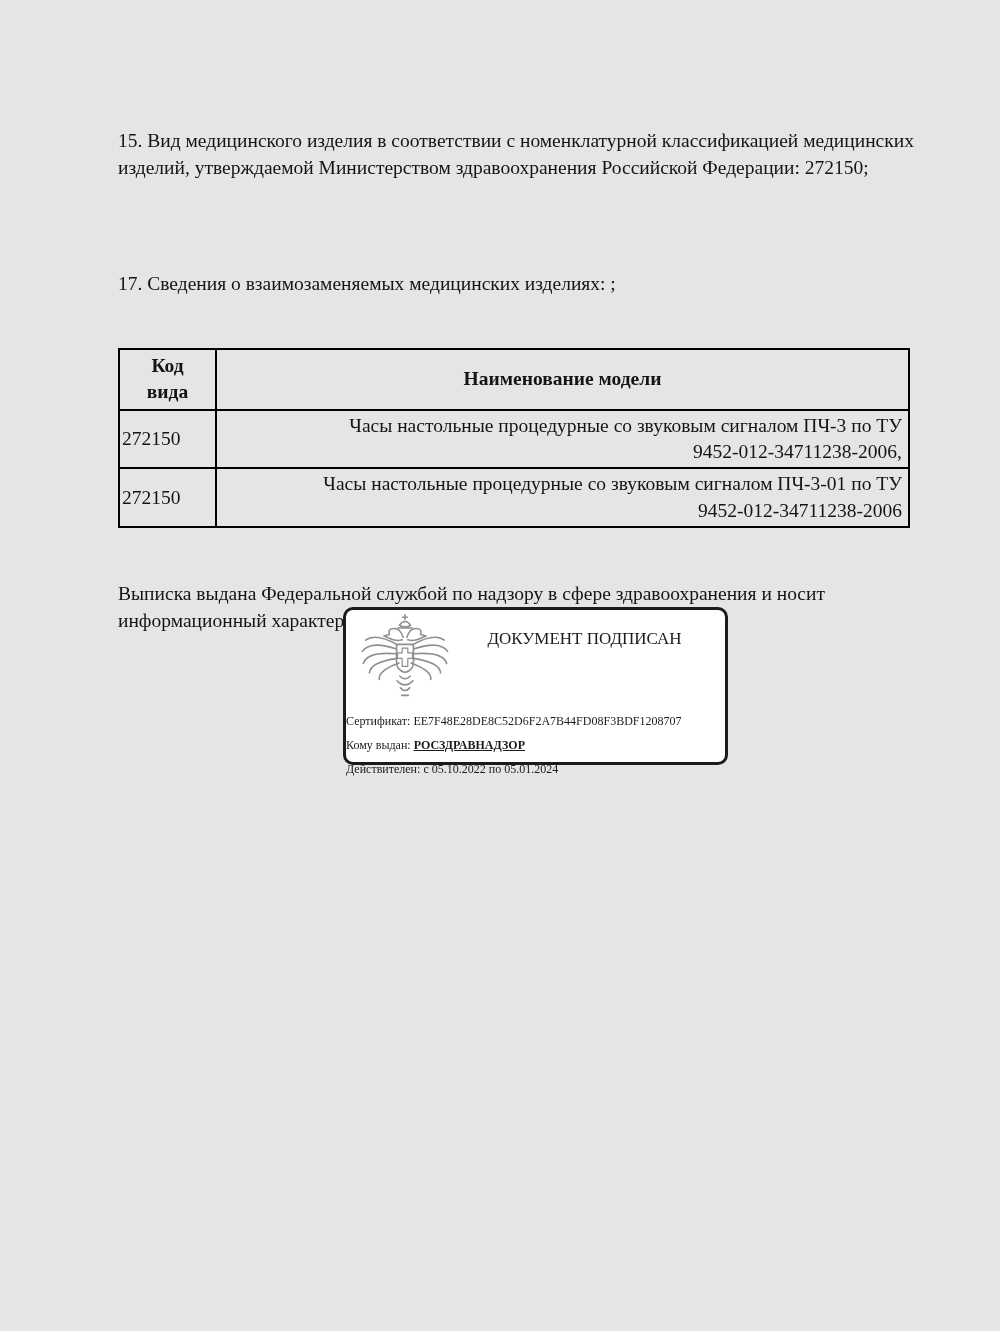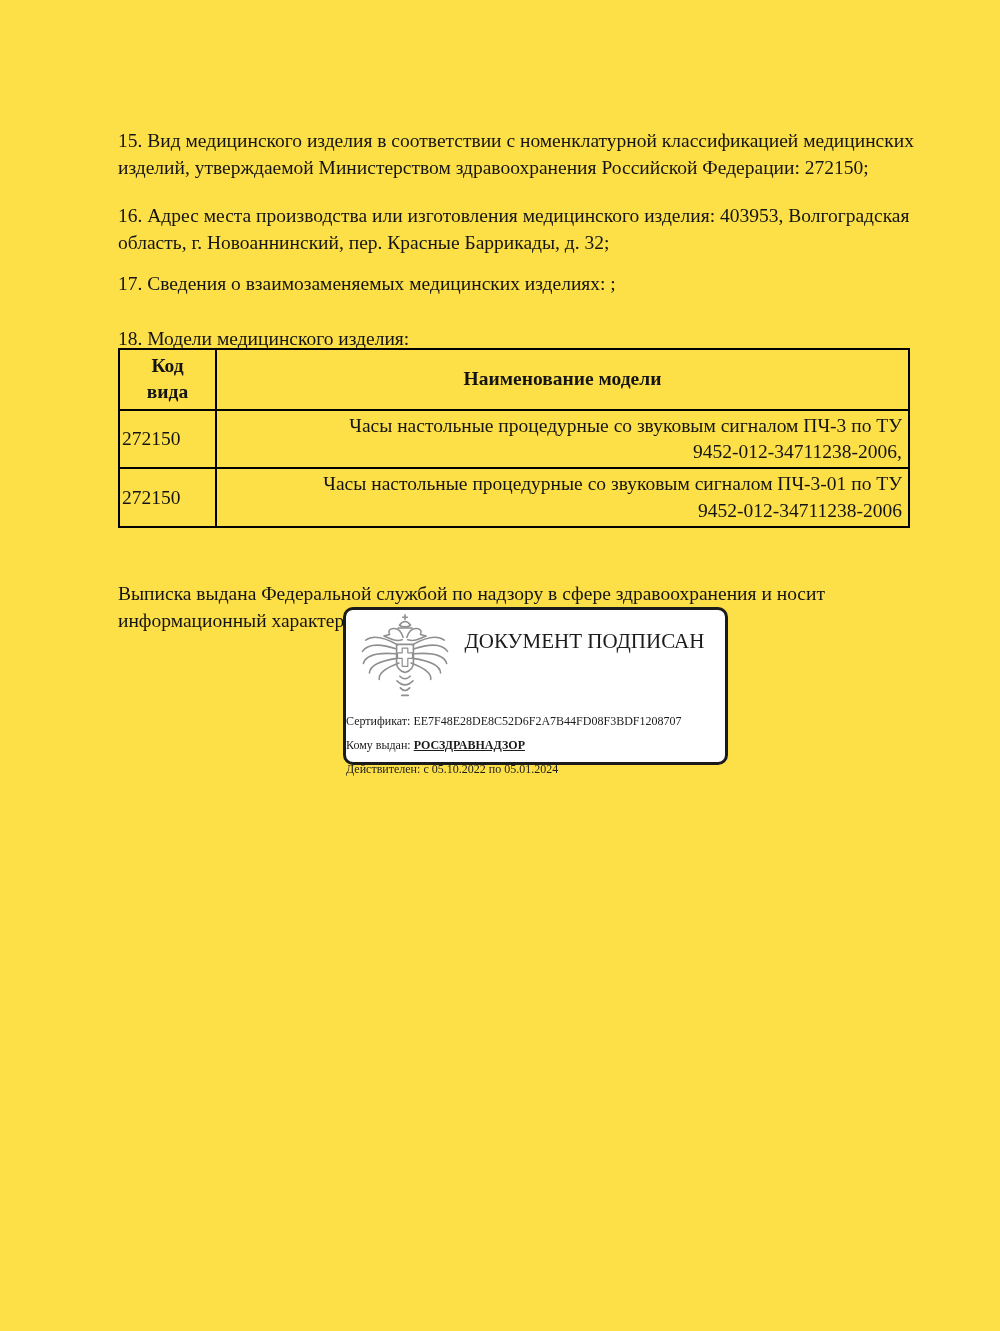--- a/index.html
+++ b/index.html
@@ -1,20 +1,20 @@
 <!DOCTYPE html>
 <html><head>
 <meta charset="utf-8">
 <style>
   html, body { margin: 0; padding: 0; background: #ffffff; }
   .page {
     position: relative;
     width: 1000px;
     height: 1331px;
-    background: #fde047;
+    background: #e5e5e5;
     font-family: "Liberation Serif", serif;
     color: #141414;
     overflow: hidden;
   }
   .para {
     position: absolute;
     left: 118px;
     width: 852px;
     font-size: 19.5px;
     line-height: 1.42;
@@ -84,21 +84,21 @@
     padding: 3px 8px 0 12px;
   }
   .emblem {
     width: 94px;
     height: 88px;
     flex: none;
   }
   .stamp-title {
     flex: 1;
     text-align: center;
-    font-size: 21px;
+    font-size: 17px;
     line-height: 1.28;
     margin-top: 15px;
     color: #1b1b1b;
   }
   .stamp-lines {
     padding: 2px 8px 0 0;
     font-size: 12px;
     color: #1b1b1b;
     margin-top: 11px;
   }
@@ -109,23 +109,21 @@
   }
   .stamp-line .val { }
   .stamp-line .val-bold { font-weight: bold; text-decoration: underline; }
 </style>
 </head>
 <body>
 
 <div class="page">
 
   <p class="para" id="p15">15. Вид медицинского изделия в соответствии с номенклатурной классификацией медицинских изделий, утверждаемой Министерством здравоохранения Российской Федерации: 272150;</p>
-  <p class="para" id="p16">16. Адрес места производства или изготовления медицинского изделия: 403953, Волгоградская область, г. Новоаннинский, пер. Красные Баррикады, д. 32;</p>
   <p class="para" id="p17">17. Сведения о взаимозаменяемых медицинских изделиях: ;</p>
-  <p class="para" id="p18">18. Модели медицинского изделия:</p>
 
   <table class="models">
     <colgroup>
       <col style="width:97px">
       <col>
     </colgroup>
     <thead>
       <tr>
         <th>Код
 вида</th>

